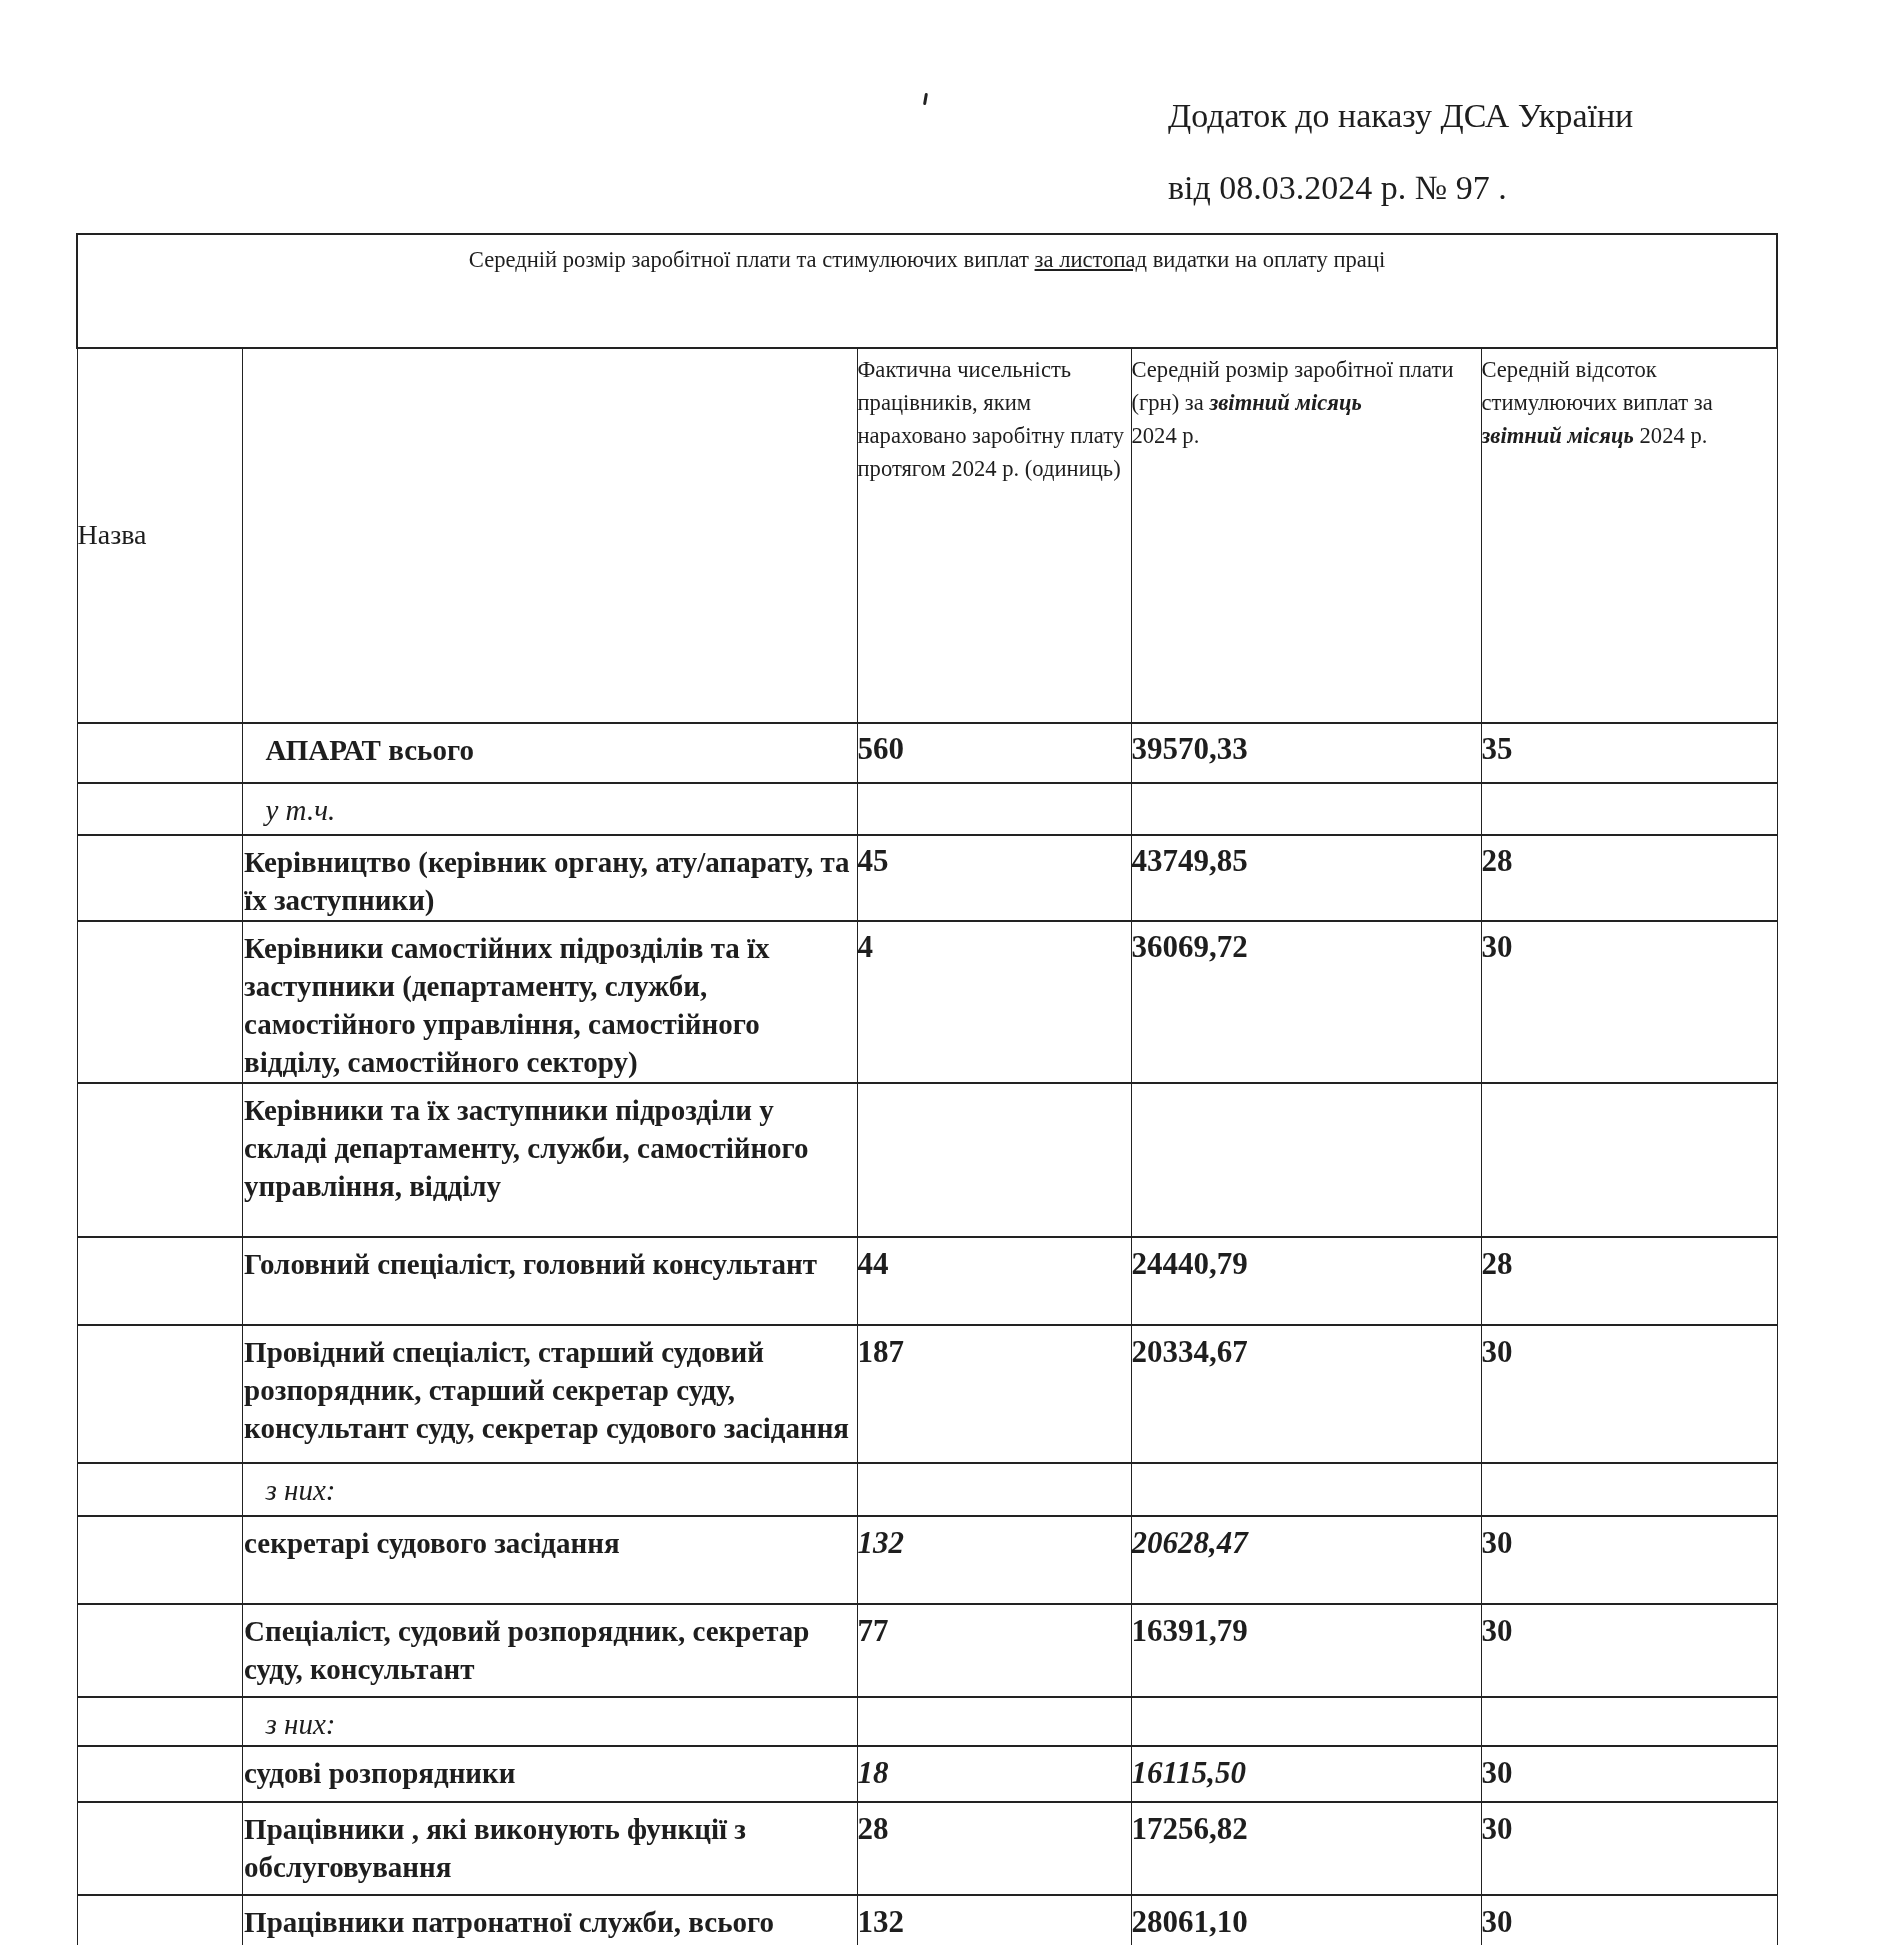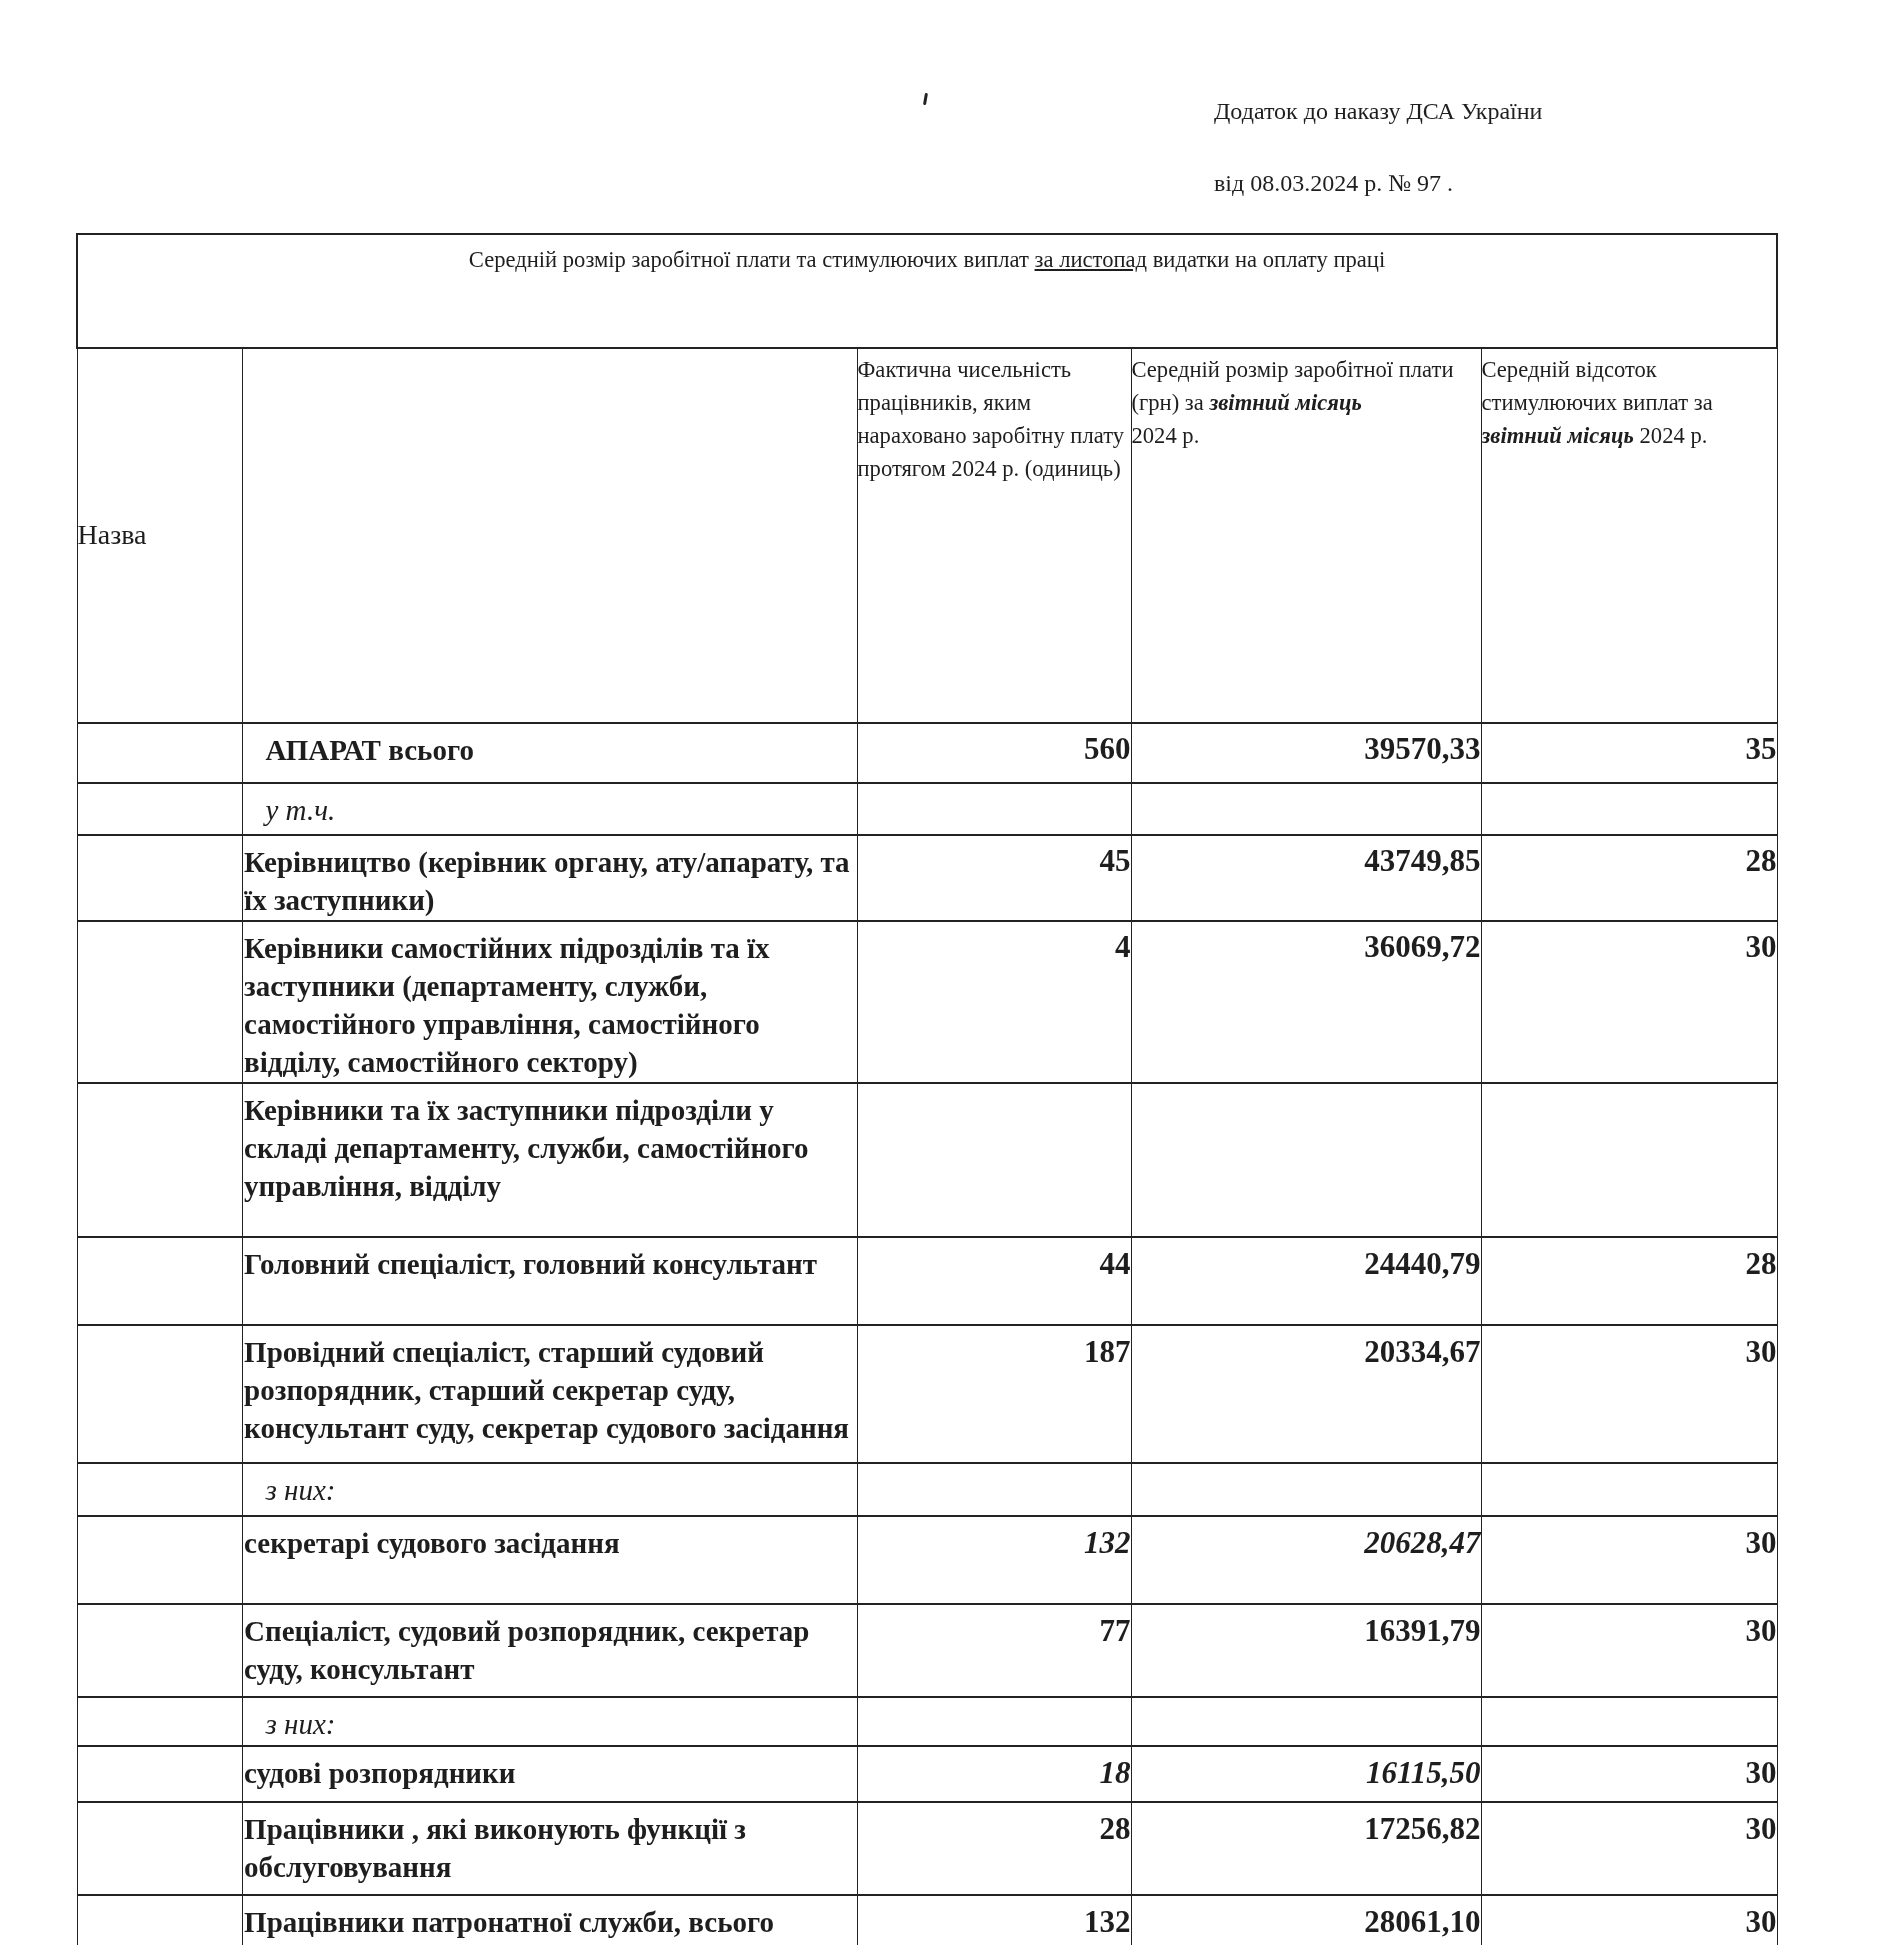--- a/index.html
+++ b/index.html
@@ -1,21 +1,21 @@
 <!DOCTYPE html>
 <html style="font-size:6.2px"><head>
 <meta charset="utf-8">
 <style>
   html, body { margin: 0; padding: 0; background: #ffffff; }
   body {
     width: 1898px; height: 2691px; position: relative; overflow: hidden;
     font-family: "Liberation Serif", "DejaVu Serif", serif; color: #1e1e1e;
   }
   .header-note {
-    position: absolute; left: 1214px; font-size: 24px; line-height: 1; white-space: nowrap;
+    position: absolute; left: 1168px; font-size: 34px; line-height: 1; white-space: nowrap;
   }
   #note-line1 { top: 99px; }
   #note-line2 { top: 171px; }
 
   table.report {
     position: absolute; left: 76px; top: 233px; width: 1700px;
     border-collapse: collapse; table-layout: fixed;
   }
   table.report td {
     border: 2.3px solid #222; vertical-align: top; padding: 0; overflow: hidden;
@@ -25,21 +25,21 @@
     height: 100px; text-align: center; font-weight: normal; font-size: 22.6px;
     padding-top: 11.7px !important;
   }
   .title-cell .u { text-decoration: underline; }
   .hdr-name { text-align: left; vertical-align: middle !important; font-size: 28px; }
   .hdr-col { font-size: 22.6px; line-height: 1.45; padding-top: 5.8px !important; margin-left: 44px; }
   .hdr-col i { font-weight: bold; }
   .name-cell { font-size: 29px; font-weight: bold; line-height: 1.32; padding-top: 7px !important; padding-left: 1.6px !important; }
   .name-cell.indent { padding-left: 23px !important; }
   .name-cell.ital { font-style: italic; font-weight: normal; }
-  .num { text-align: right; font-size: 31px; font-weight: bold; padding-top: 7.8px !important; }
+  .num { text-align: left; font-size: 31px; font-weight: bold; padding-top: 7.8px !important; }
   .num.ital { font-style: italic; }
   .scan-mark { position: absolute; width: 3.1px; height: 11.7px; background: #222; border-radius: 1.6px; transform: rotate(10deg); }
 </style>
 </head>
 <body>
 
 <div class="header-note" id="note-line1">Додаток  до наказу ДСА України</div>
 <div class="header-note" id="note-line2">від 08.03.2024 р. №  97 .</div>
 
 <table class="report">

